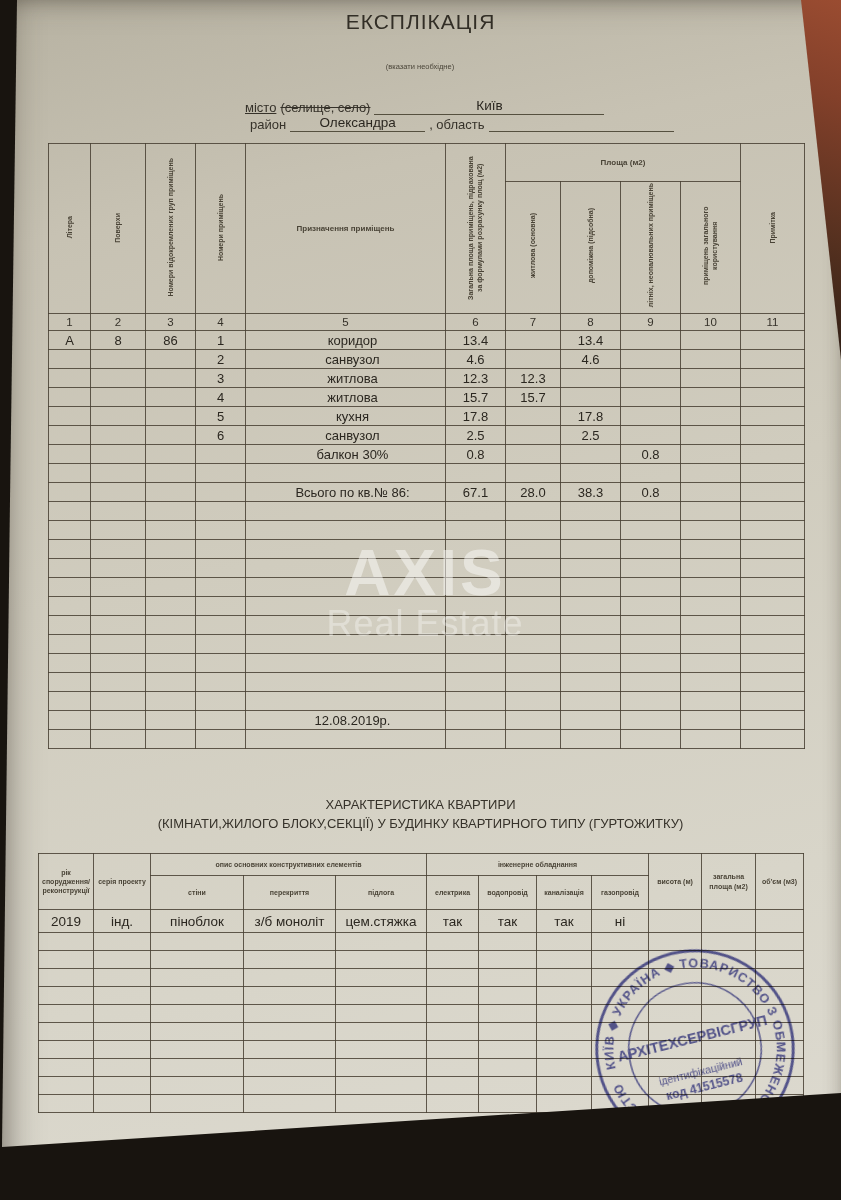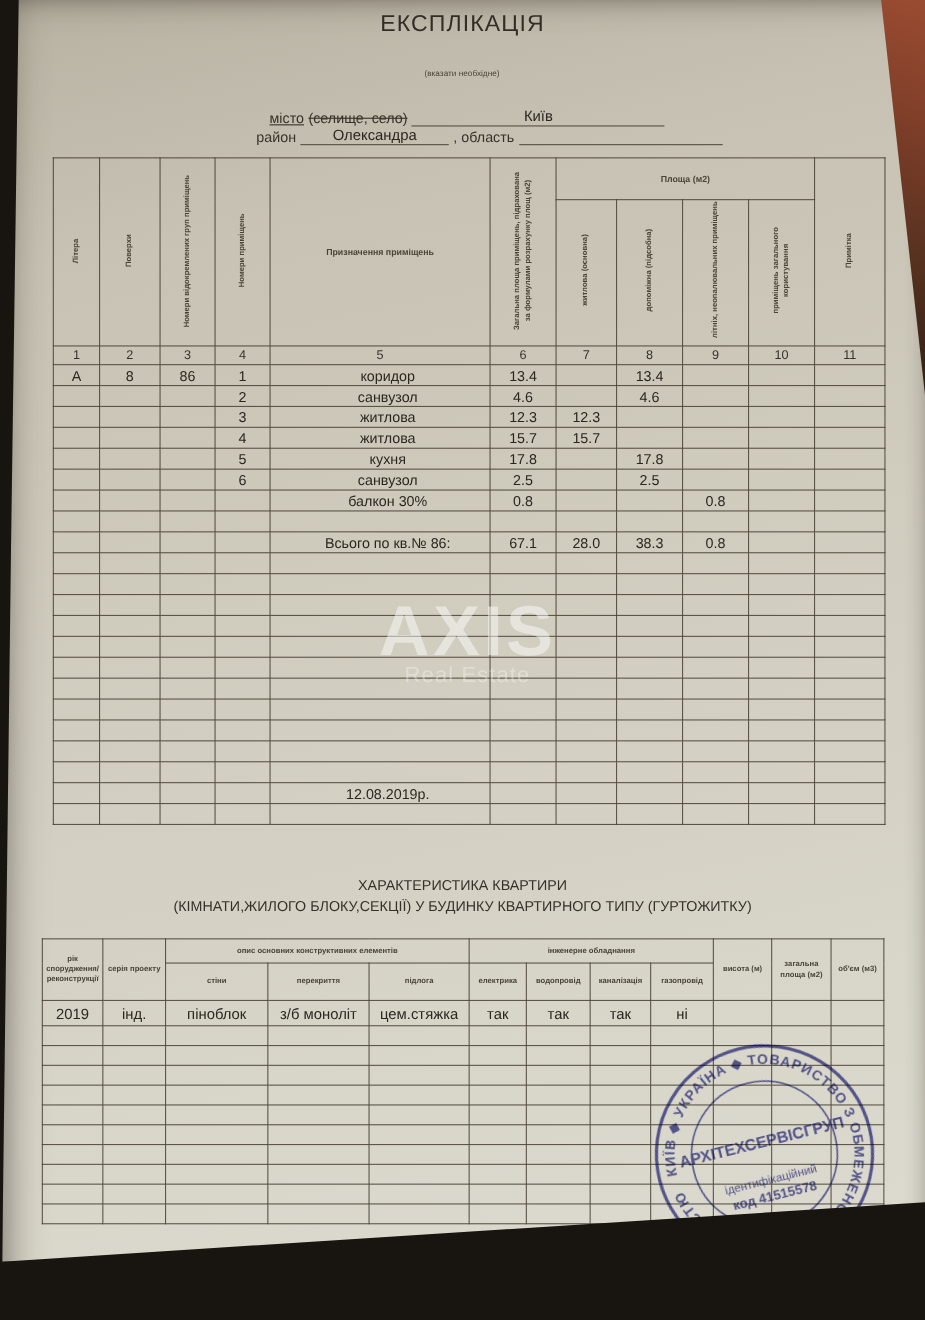--- a/index.html
+++ b/index.html
@@ -51,21 +51,21 @@
   #t1 tbody td.cl { text-align:center; padding-left:14px; }
   #t2 thead tr.h1 th { height:21px; font-size:7px; }
   #t2 thead tr.h2 th { height:33px; font-size:7px; white-space:normal; }
   #t2 .h8 { display:inline-block; font-size:7px; white-space:normal; line-height:1.3; }
   #t2 tbody tr.drow td { height:22px; font-size:13.5px; }
   #t2 tbody td { height:17px; font-size:13px; text-align:center; color:#2b2720; }
   .watermark {
     top:545px; left:295px; width:260px; text-align:center; z-index:5; pointer-events:none;
   }
   .wm1 { font-size:64px; font-weight:bold; letter-spacing:3px; line-height:.9; color:rgba(252,252,250,.5); }
-  .wm2 { font-size:20px; letter-spacing:1px; color:rgba(252,252,250,.36); margin-top:0; }
+  .wm2 { font-size:36px; letter-spacing:1px; color:rgba(252,252,250,.36); margin-top:0; }
   .sec2-t1 { top:797px; left:0; width:100%; text-align:center; font-size:13px; color:#36322a; }
   .sec2-t2 { top:816px; left:0; width:100%; text-align:center; font-size:13px; color:#36322a; }
   .stamp {
     top:942px; left:588px; width:214px; height:214px; z-index:6;
     transform:rotate(-14deg); opacity:.82; mix-blend-mode:multiply;
     filter:blur(.3px); pointer-events:none;
   }
 </style>
 </head>
 <body>
@@ -79,21 +79,21 @@
 
   <div class="abs note-line">(вказати необхідне)</div>
 
 
   <div class="abs form-line" style="top:96px; left:245px;">
     <span class="lbl-u">місто</span>
     <span class="lbl-s">(селище, село)</span>
     <span class="blank" style="min-width:230px;">Київ</span>
   </div>
 
-  <div class="abs form-line" style="top:113px; left:233px;">
+  <div class="abs form-line" style="top:113px; left:250px;">
     <span>район</span>
     <span class="blank" style="min-width:135px;">Олександра</span>
     <span>, область</span>
     <span class="blank" style="min-width:185px;"></span>
   </div>
 
   <table id="t1">
     <colgroup>
       <col style="width:42px">
         <col style="width:55px">

